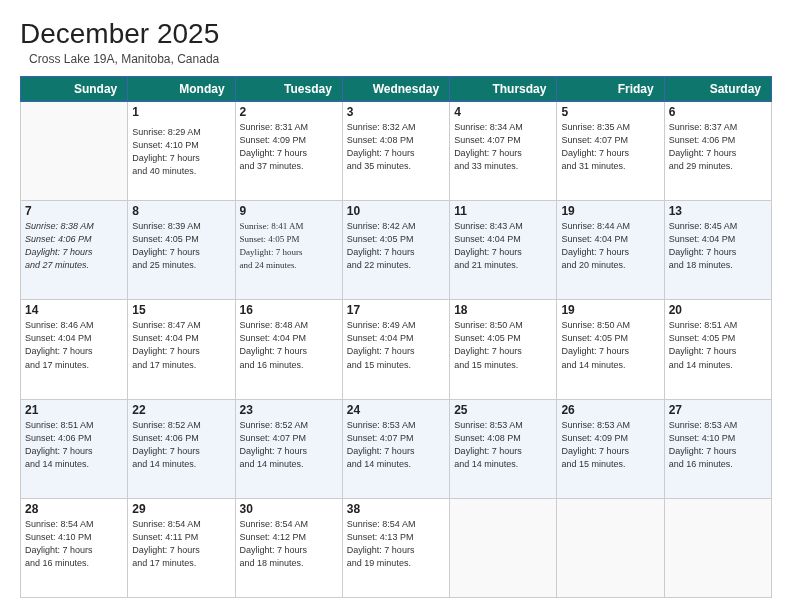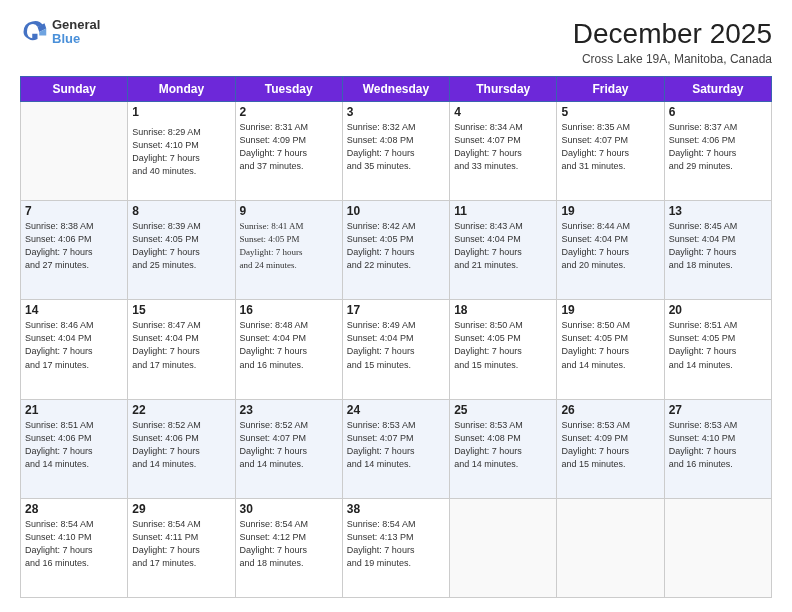--- a/index.html
+++ b/index.html
@@ -57,26 +57,26 @@
       color: #444;
     }
     .calendar {
       flex: 1;
       border: 1px solid #ccc;
       border-collapse: collapse;
       width: 100%;
       table-layout: fixed;
     }
     .calendar thead tr th {
-      background-color: #6d28d9;
+      background-color: #0f766e;
       color: #fff;
       font-size: 12px;
       font-weight: bold;
       padding: 5px 10px;
-      text-align: center;
+      text-align: right;
       border: 1px solid #3a62b0;
     }
     .calendar tbody tr td {
       border: 1px solid #ccc;
       vertical-align: top;
       padding: 3px 4px;
       font-size: 9.5px;
       color: #333;
       height: 88px;
     }
@@ -100,32 +100,20 @@
     }
     .empty {
       background-color: #f9f9f9 !important;
     }
   </style>
 </head>
 <body>
 
 <div class="page">
   <div class="header">
-    <div class="logo">
-      <svg class="logo-icon" viewBox="0 0 32 32" xmlns="http://www.w3.org/2000/svg">
-        <rect x="0" y="0" width="32" height="32" fill="white"></rect>
-        <path d="M4 16 Q4 6 14 4 Q22 2 26 8 L20 10 Q18 6 13 7 Q8 8 8 16 Q8 22 14 23 L14 18 L20 18 L20 24 Q14 27 10 24 Q4 21 4 16Z" fill="#4472c4"></path>
-        <path d="M20 10 L28 6 L30 12 L22 16 Z" fill="#4472c4"></path>
-        <path d="M22 16 L30 12 L30 20 L22 20 Z" fill="#6ea3e0"></path>
-      </svg>
-      <div class="logo-text">
-        <span>General</span>
-        <span>Blue</span>
-      </div>
-    </div>
     <div class="title-area">
       <h1>December 2025</h1>
       <h2>Cross Lake 19A, Manitoba, Canada</h2>
     </div>
   </div>
 
   <table class="calendar">
     <thead>
       <tr>
       <th>Sunday</th>
@@ -179,21 +167,21 @@
             <span class="day-num">6</span>
             <div class="day-info" style="white-space: pre-line;">Sunrise: 8:37 AM
 Sunset: 4:06 PM
 Daylight: 7 hours
 and 29 minutes.</div>
           </td>
         </tr>
         <tr>
           <td>
             <span class="day-num">7</span>
-            <div class="day-info" style="white-space: pre-line;">Sunrise: 8:38 AM
+            <div class="day-info" style="white-space: pre-line; font-style: italic;">Sunrise: 8:38 AM
 Sunset: 4:06 PM
 Daylight: 7 hours
 and 27 minutes.</div>
           </td>
           <td>
             <span class="day-num">8</span>
             <div class="day-info" style="white-space: pre-line;">Sunrise: 8:39 AM
 Sunset: 4:05 PM
 Daylight: 7 hours
 and 25 minutes.</div>

